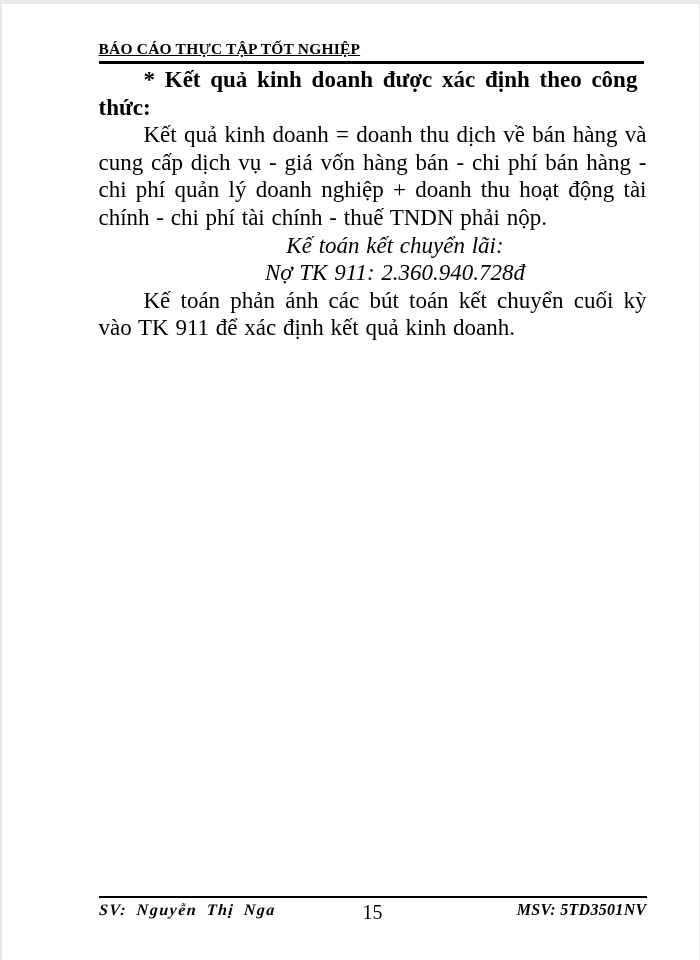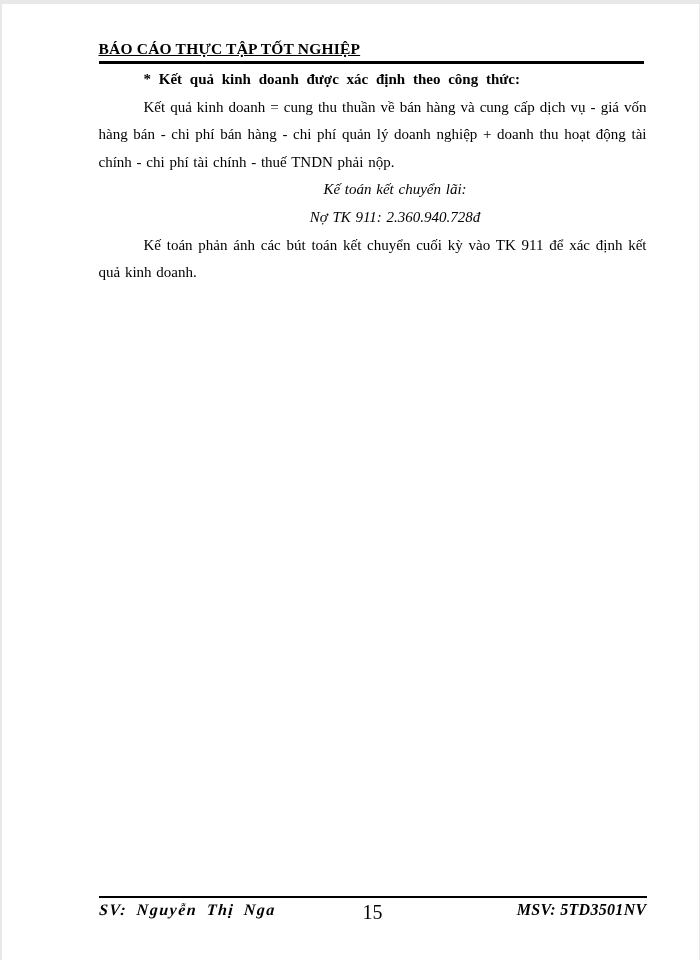--- a/index.html
+++ b/index.html
@@ -45,21 +45,21 @@
     border-top: 2.5px solid #000;
     border-bottom: 1.5px solid #000;
   }
 
   
   .body-text {
     position: absolute;
     top: 62px;
     left: 97px;
     right: 52px;
-    font-size: 15px;
+    font-size: 23px;
     line-height: 27.6px;
     word-spacing: 1px;
   }
   .para { text-align: justify; }
   .para-bold {
     font-weight: bold;
     text-indent: 45px;
     word-spacing: 4px;
     text-align: left;
   }
@@ -122,21 +122,21 @@
 
   <div class="header">
     <div class="header-row">
       <span class="header-left">BÁO CÁO THỰC TẬP TỐT NGHIỆP</span>
     </div>
     <div class="header-rule"></div>
   </div>
 
   <div class="body-text">
     <p class="para para-bold">* Kết quả kinh doanh được xác định theo công thức:</p>
-    <p class="para para-first-indent">Kết quả kinh doanh = cung thu thuần về bán hàng và cung cấp dịch vụ - giá vốn hàng bán - chi phí bán hàng - chi phí quản lý doanh nghiệp + doanh thu hoạt động tài chính - chi phí tài chính - thuế TNDN phải nộp.</p>
+    <p class="para para-first-indent">Kết quả kinh doanh = doanh thu dịch về bán hàng và cung cấp dịch vụ - giá vốn hàng bán - chi phí bán hàng - chi phí quản lý doanh nghiệp + doanh thu hoạt động tài chính - chi phí tài chính - thuế TNDN phải nộp.</p>
     <p class="para para-indent">Kế toán kết chuyển lãi:</p>
     <p class="para para-indent">Nợ TK 911: 2.360.940.728đ</p>
     <p class="para para-first-indent">Kế toán phản ánh các bút toán kết chuyển cuối kỳ vào TK 911 để xác định kết quả kinh doanh.</p>
   </div>
 
   <div class="footer">
     <div class="footer-rule"></div>
     <div class="footer-row">
       <span class="footer-left">SV: Nguyễn Thị Nga</span>
       <span class="footer-page">15</span>

